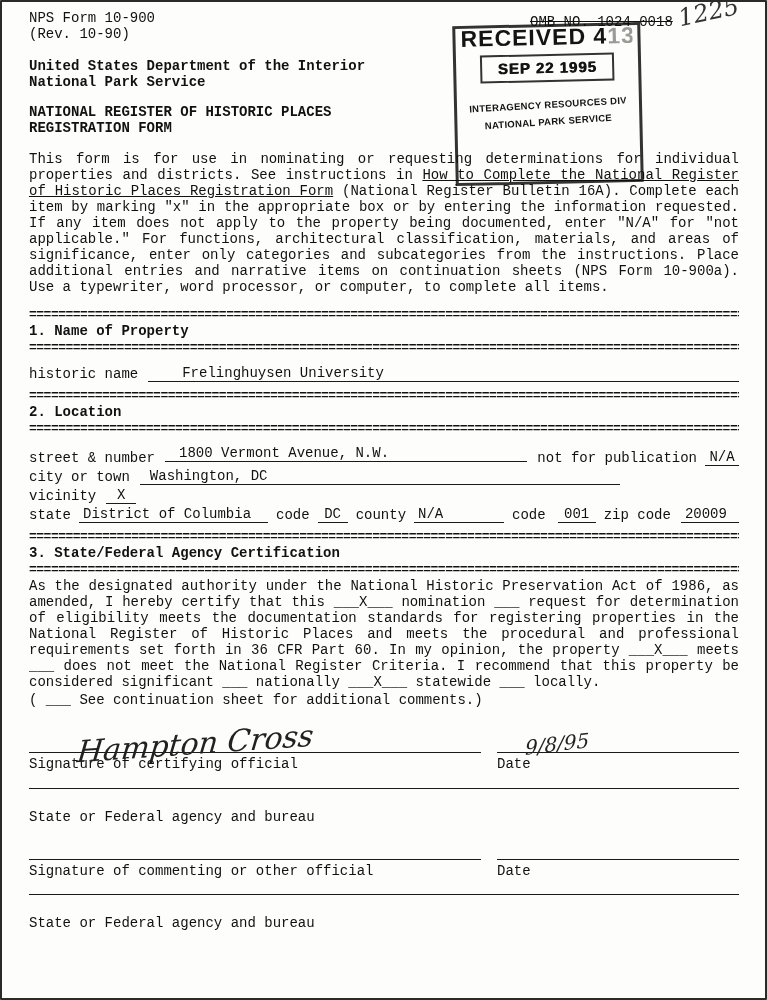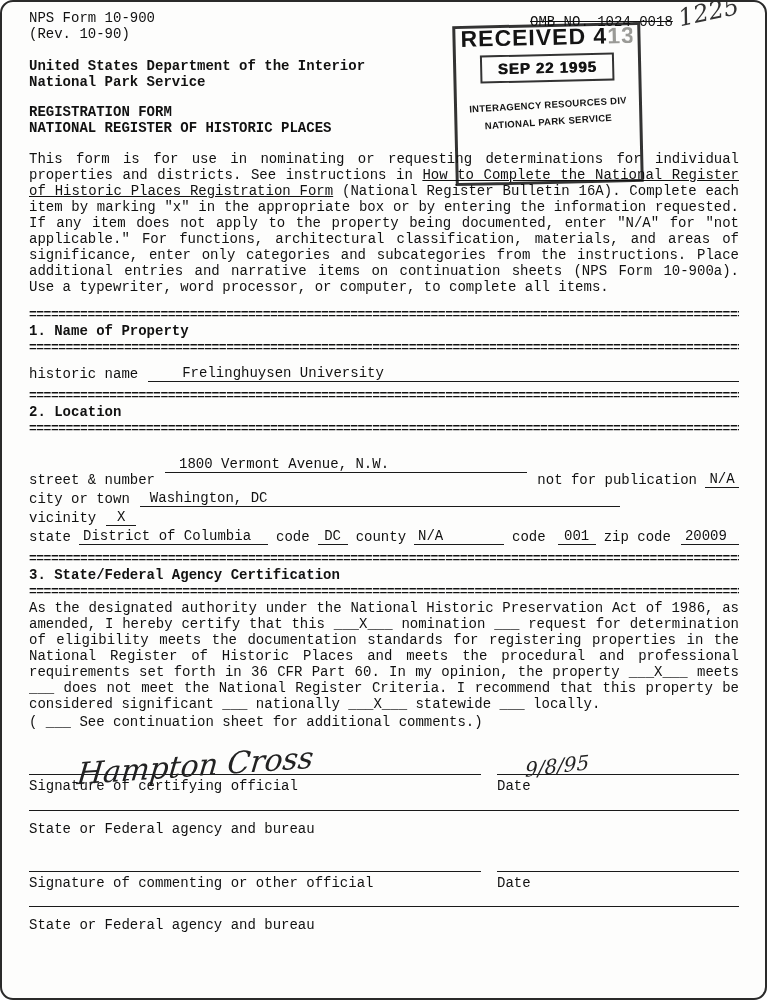--- a/index.html
+++ b/index.html
@@ -2,21 +2,21 @@
 <html><head>
 <meta charset="utf-8">
 <style>
   html,body { margin:0; padding:0; background:#ffffff; }
   .page {
     position:relative;
     width:767px; height:1000px;
     box-sizing:border-box;
     background:#fdfdfc;
     border:2px solid #2a2a2a;
-    border-radius:13px;
+    border-radius:1px;
     padding:8px 26px 6px 27px;
     font-family:"Liberation Mono", monospace;
     font-size:14px; line-height:16px;
     color:#111;
     overflow:hidden;
   }
   .hdr-left div { white-space:nowrap; }
   .omb {
     position:absolute; left:528px; top:12px;
     text-decoration:line-through;
@@ -42,21 +42,21 @@
   .divider.sp-mid { margin-top:8px; }
   .sec-heading { font-weight:bold; margin:2px 0; }
   .frow { display:flex; align-items:flex-end; white-space:nowrap; }
   .fill { border-bottom:1.5px solid #1a1a1a; }
   .row-historic { margin-top:12px; }
   .row-other { margin-top:15px; margin-bottom:6px; }
   .grow-fill { flex:1; margin-left:10px; padding-left:34px; }
   .grow-fill.sm { padding-left:20px; }
   .row-street { margin-top:7px; }
   .row-city, .row-vicinity, .row-state { margin-top:2px; }
-  .street-fill { flex:1; margin:15px 10px; padding-left:14px; }
+  .street-fill { flex:1; margin:4px 10px; padding-left:14px; }
   .nfp-fill { width:34px; margin-left:8px; text-align:center; }
   .city-fill { width:470px; margin-left:10px; padding-left:10px; }
   .vic-fill { width:30px; margin-left:10px; text-align:center; }
   .st1 { width:185px; margin-left:8px; padding-left:4px; }
   .lbl-gap { margin-left:8px; }
   .st2 { width:30px; margin-left:8px; text-align:center; }
   .st3 { width:86px; margin-left:8px; padding-left:4px; }
   .st4 { width:38px; margin-left:12px; text-align:center; }
   .st5 { flex:1; margin-left:10px; padding-left:4px; }
   .cert { margin-top:0; text-align:justify; }
@@ -79,21 +79,21 @@
     font-family:"DejaVu Serif", serif; font-style:italic;
     font-size:20px; color:#222; line-height:22px;
     transform:rotate(-7deg) skewX(-8deg);
     margin-left:28px; margin-bottom:-3px;
   }
   .lbl-row { display:flex; margin-top:3px; }
   .lbl-left { width:452px; }
   .lbl-right { margin-left:16px; }
   .bureau { margin-top:16px; }
   .full-line { border-bottom:1.5px solid #1a1a1a; height:0; }
-  .bureau-lbl { margin-top:10px; }
+  .bureau-lbl { margin-top:20px; }
   .opinion { margin-top:15px; text-align:justify; }
   .sig-row2 { display:flex; margin-top:18px; }
   .line2 { border-bottom:1.5px solid #1a1a1a; height:16px; }
   .l2-left { width:452px; }
   .l2-right { flex:1; margin-left:16px; }
   .bureau2 { margin-top:15px; }
 
   
   .stamp {
     position:absolute; left:452px; top:22px;
@@ -144,22 +144,22 @@
     <div class="stamp-small">INTERAGENCY RESOURCES DIV</div>
     <div class="stamp-small second">NATIONAL PARK SERVICE</div>
   </div>
 
   <div class="dept bold">
     <div>United States Department of the Interior</div>
     <div>National Park Service</div>
   </div>
 
   <div class="regtitle bold">
+    <div>NATIONAL REGISTER OF HISTORIC PLACES</div>
     <div>REGISTRATION FORM</div>
-    <div>NATIONAL REGISTER OF HISTORIC PLACES</div>
   </div>
 
   <div class="intro"><span>This form is for use in nominating or requesting determinations for individual properties and districts.  See instructions in </span><span class="u">How to Complete the National Register of Historic Places Registration Form</span><span> (National Register Bulletin 16A). Complete each item by marking "x" in the appropriate box or by entering the information requested.  If any item does not apply to the property being documented, enter "N/A" for "not applicable."  For functions, architectural classification, materials, and areas of significance, enter only categories and subcategories from the instructions.  Place additional entries and narrative items on continuation sheets (NPS Form 10-900a).  Use a typewriter, word processor, or computer, to complete all items.</span></div>
 
   <div class="divider sp-top">====================================================================================================</div>
   <div class="sec-heading">1. Name of Property</div>
   <div class="divider">====================================================================================================</div>
 
   <div class="frow row-historic">
     <span>historic name</span>

